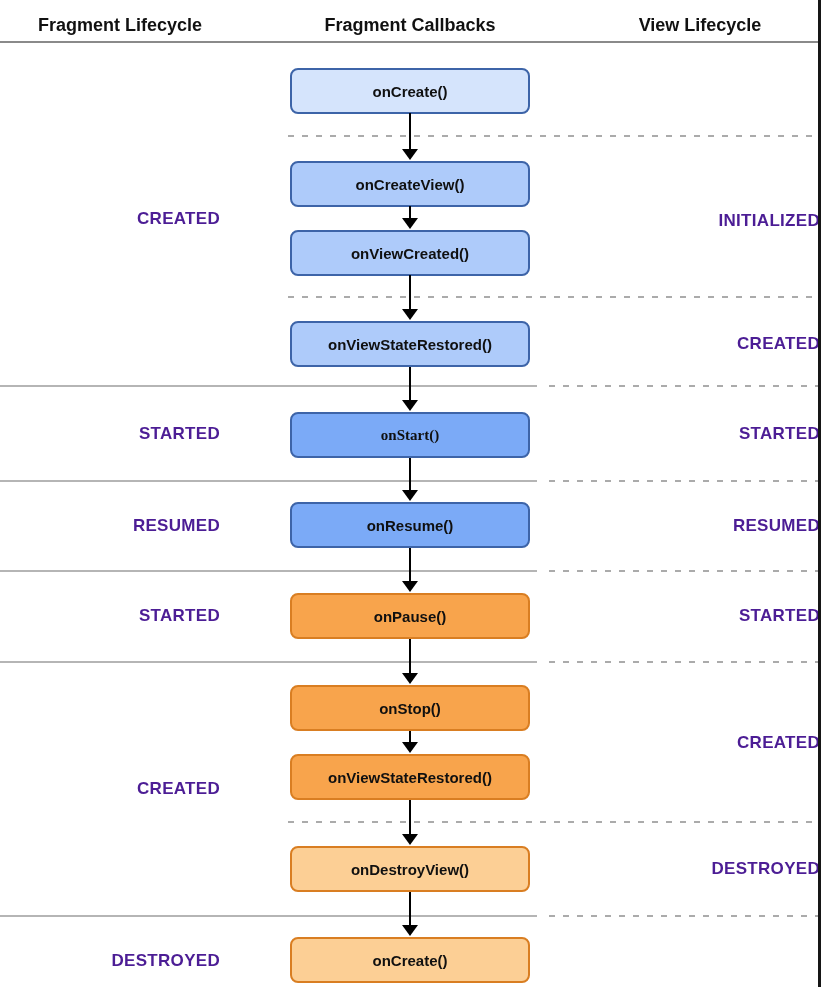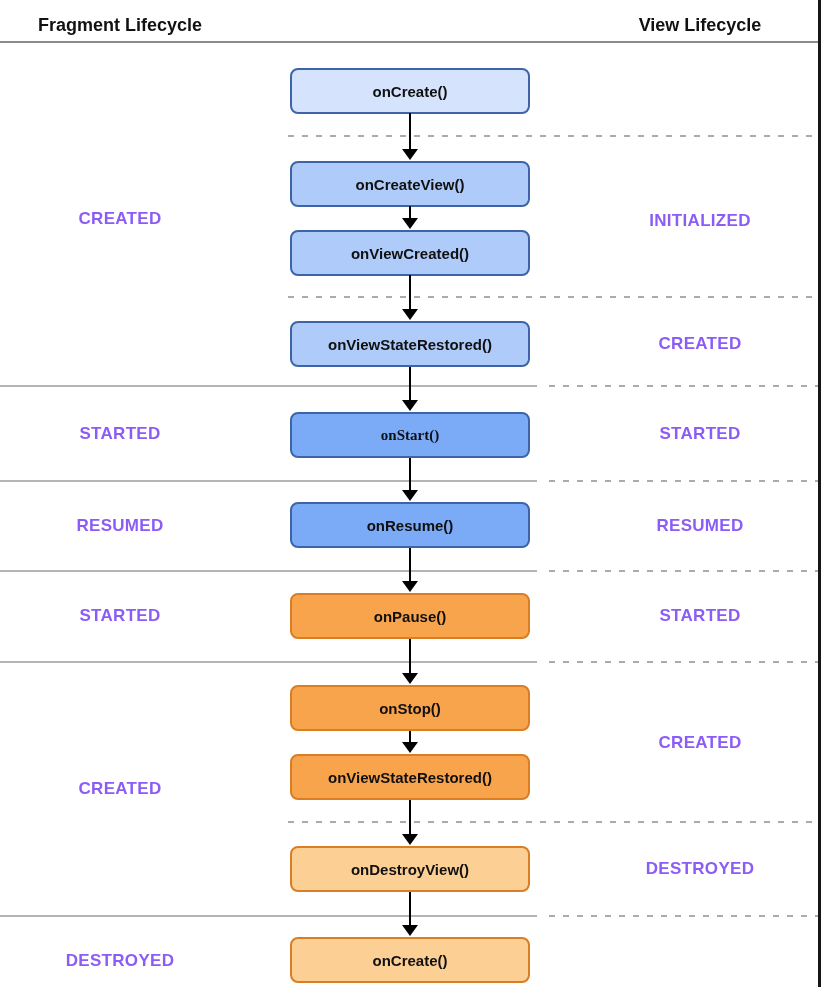--- a/index.html
+++ b/index.html
@@ -23,22 +23,22 @@
   }
   .sep-solid{
     position:absolute;height:2px;background:#b5b5b5;
   }
   .sep-dash{
     position:absolute;height:2px;
     background:repeating-linear-gradient(90deg,#ababab 0 6px,transparent 6px 14px);
   }
   .state{
     position:absolute;height:22px;line-height:22px;
-    text-align:center;
-    font-size:17px;font-weight:bold;letter-spacing:.3px;color:#8b5cf6;
+    text-align:right;
+    font-size:17px;font-weight:bold;letter-spacing:.3px;color:#4c1d95;
   }
   .state.left{left:20px;width:200px;}
   .state.right{left:580px;width:240px;}
   .box{
     position:absolute;left:290px;width:240px;height:46px;
     box-sizing:border-box;
     border-radius:8px;border:2px solid #3d64a8;
     display:flex;align-items:center;justify-content:center;
     font-size:15px;font-weight:bold;color:#101010;
     z-index:3;
@@ -65,20 +65,21 @@
     position:absolute;left:818px;top:0;width:3px;height:987px;
     background:#161616;
   }
 </style>
 </head>
 <body>
 
 <div class="canvas">
 
   <div class="hdr" style="left:0;top:13px;width:240px;">Fragment Lifecycle</div>
+  <div class="hdr" style="left:290px;top:13px;width:240px;">Fragment Callbacks</div>
   <div class="hdr" style="left:580px;top:13px;width:240px;">View Lifecycle</div>
 
   <div class="hdr-rule"></div>
 
   <div class="sep-dash" style="left:288px;top:135px;width:533px;"></div>
   <div class="sep-dash" style="left:288px;top:296px;width:533px;"></div>
   <div class="sep-dash" style="left:288px;top:821px;width:533px;"></div>
 
   <div class="sep-solid" style="left:0;top:385px;width:537px;"></div>
   <div class="sep-dash" style="left:549px;top:385px;width:272px;"></div>

